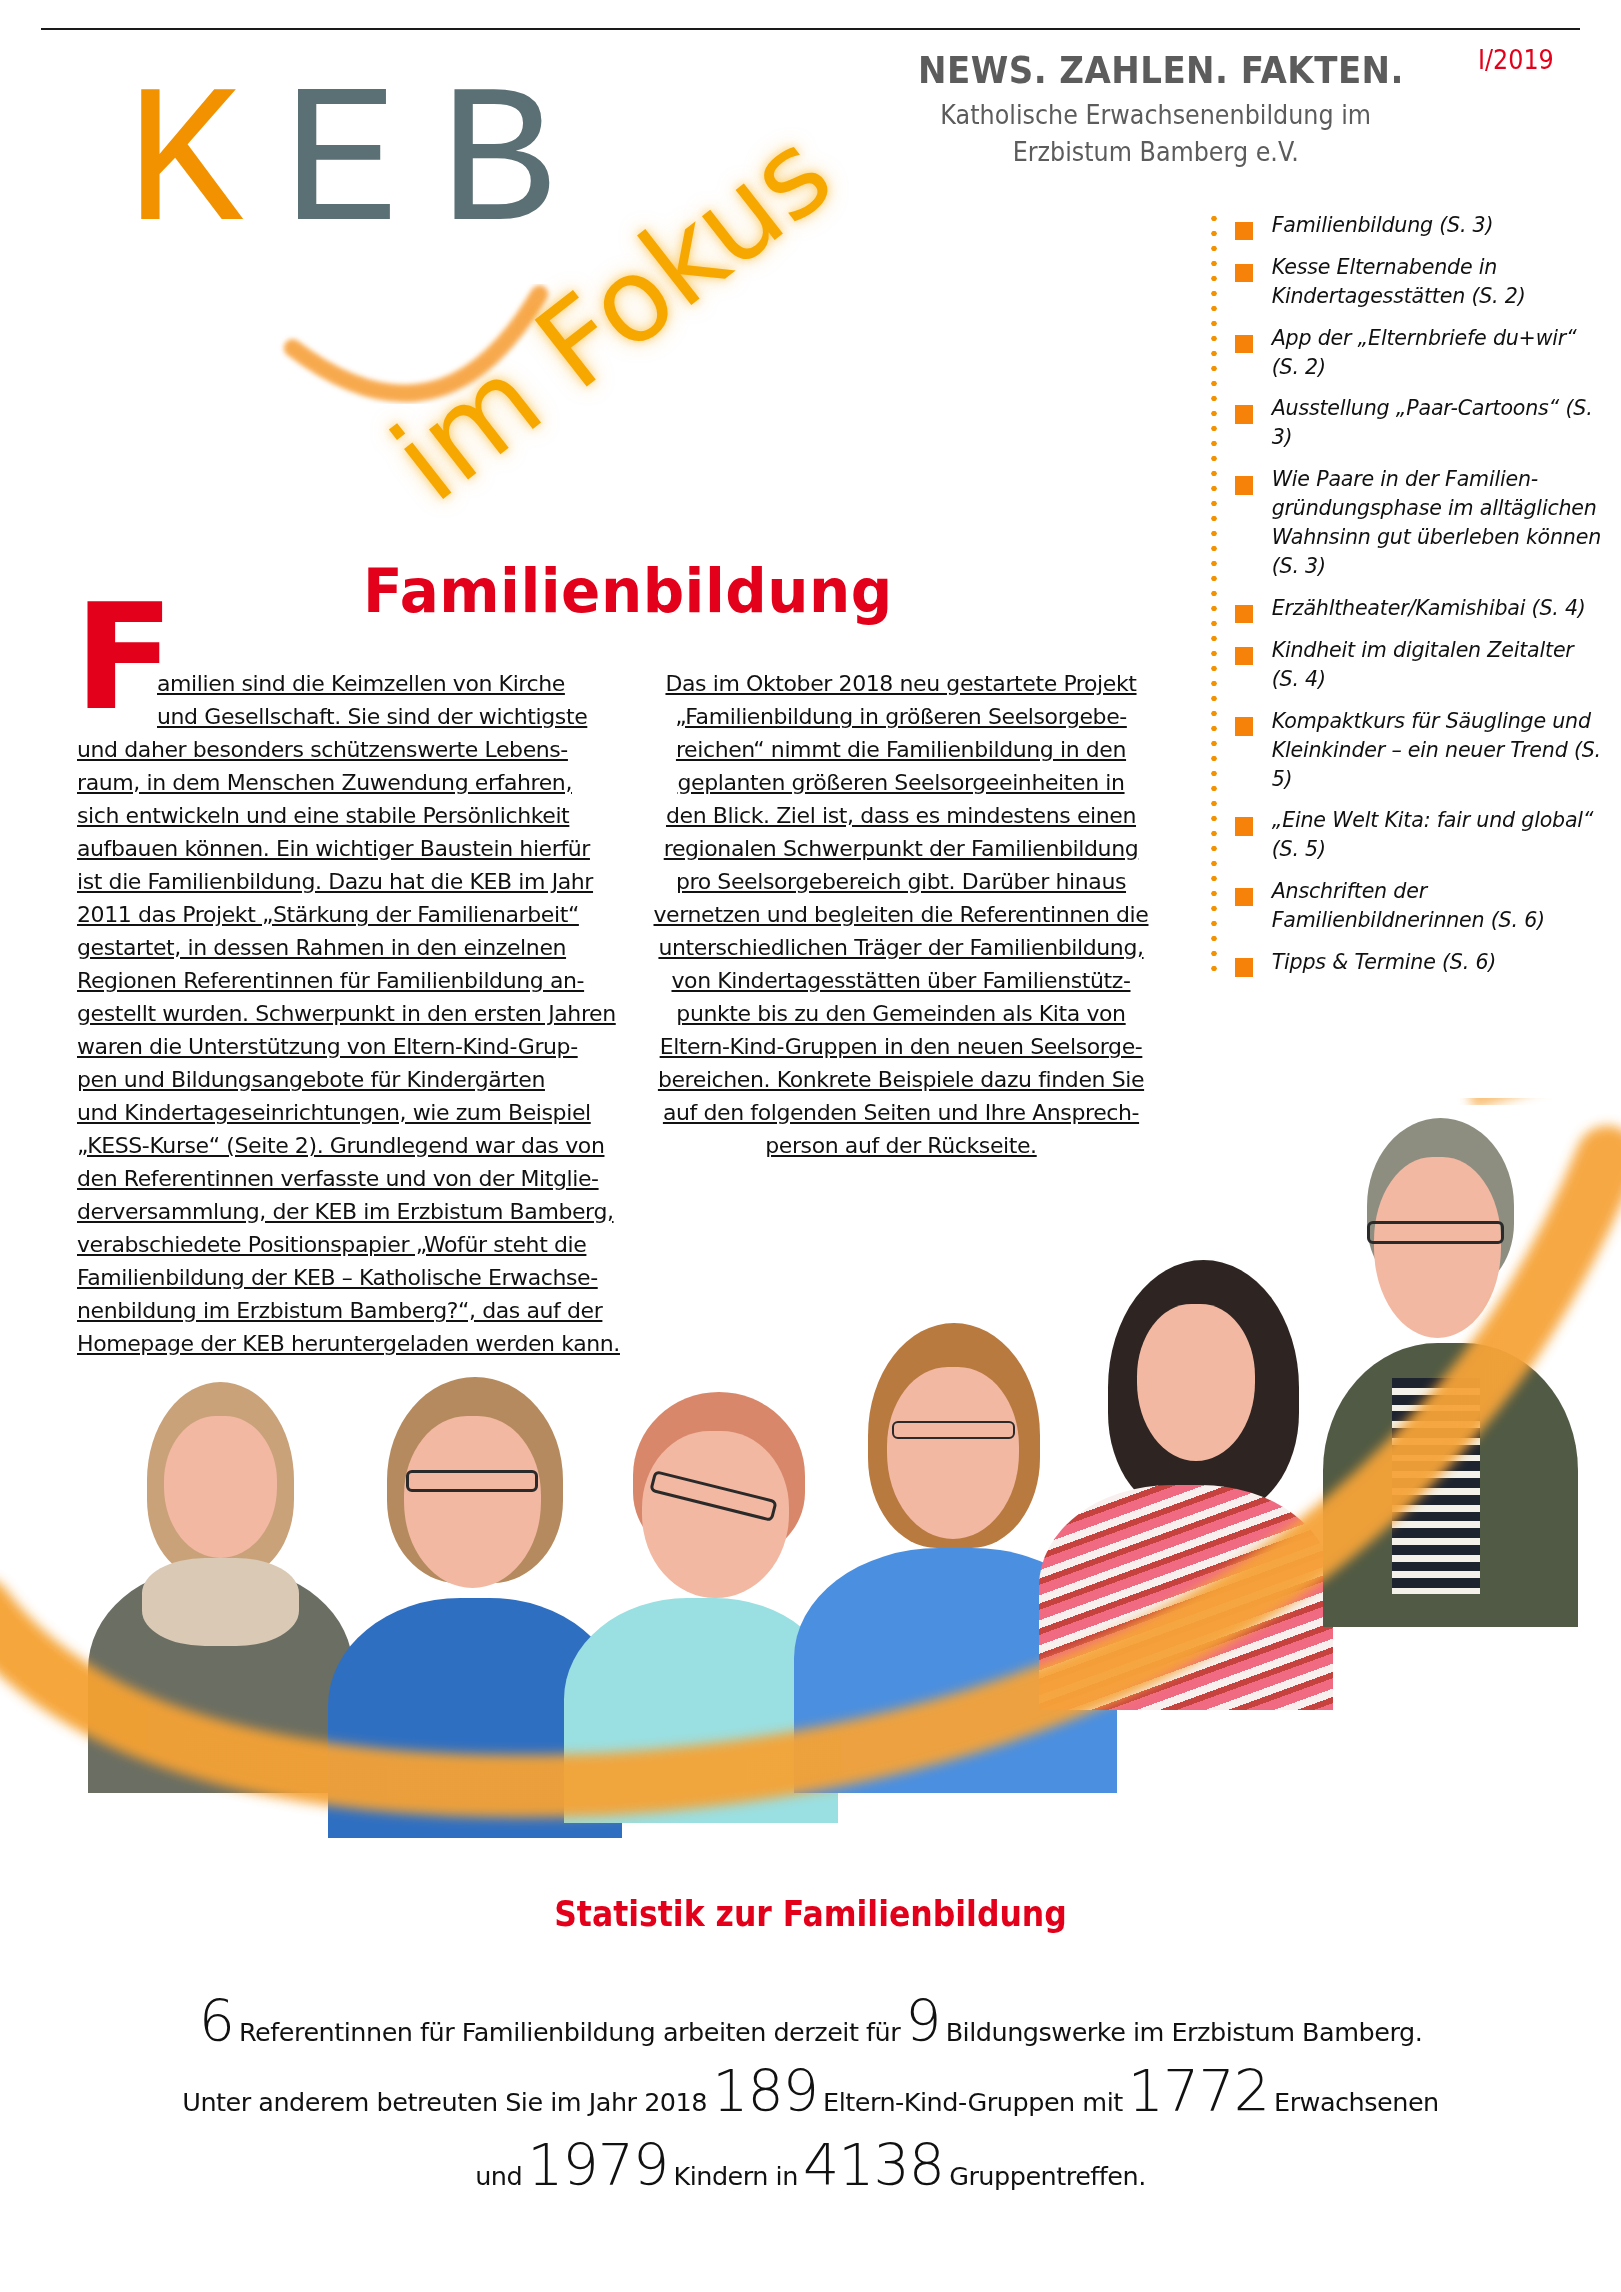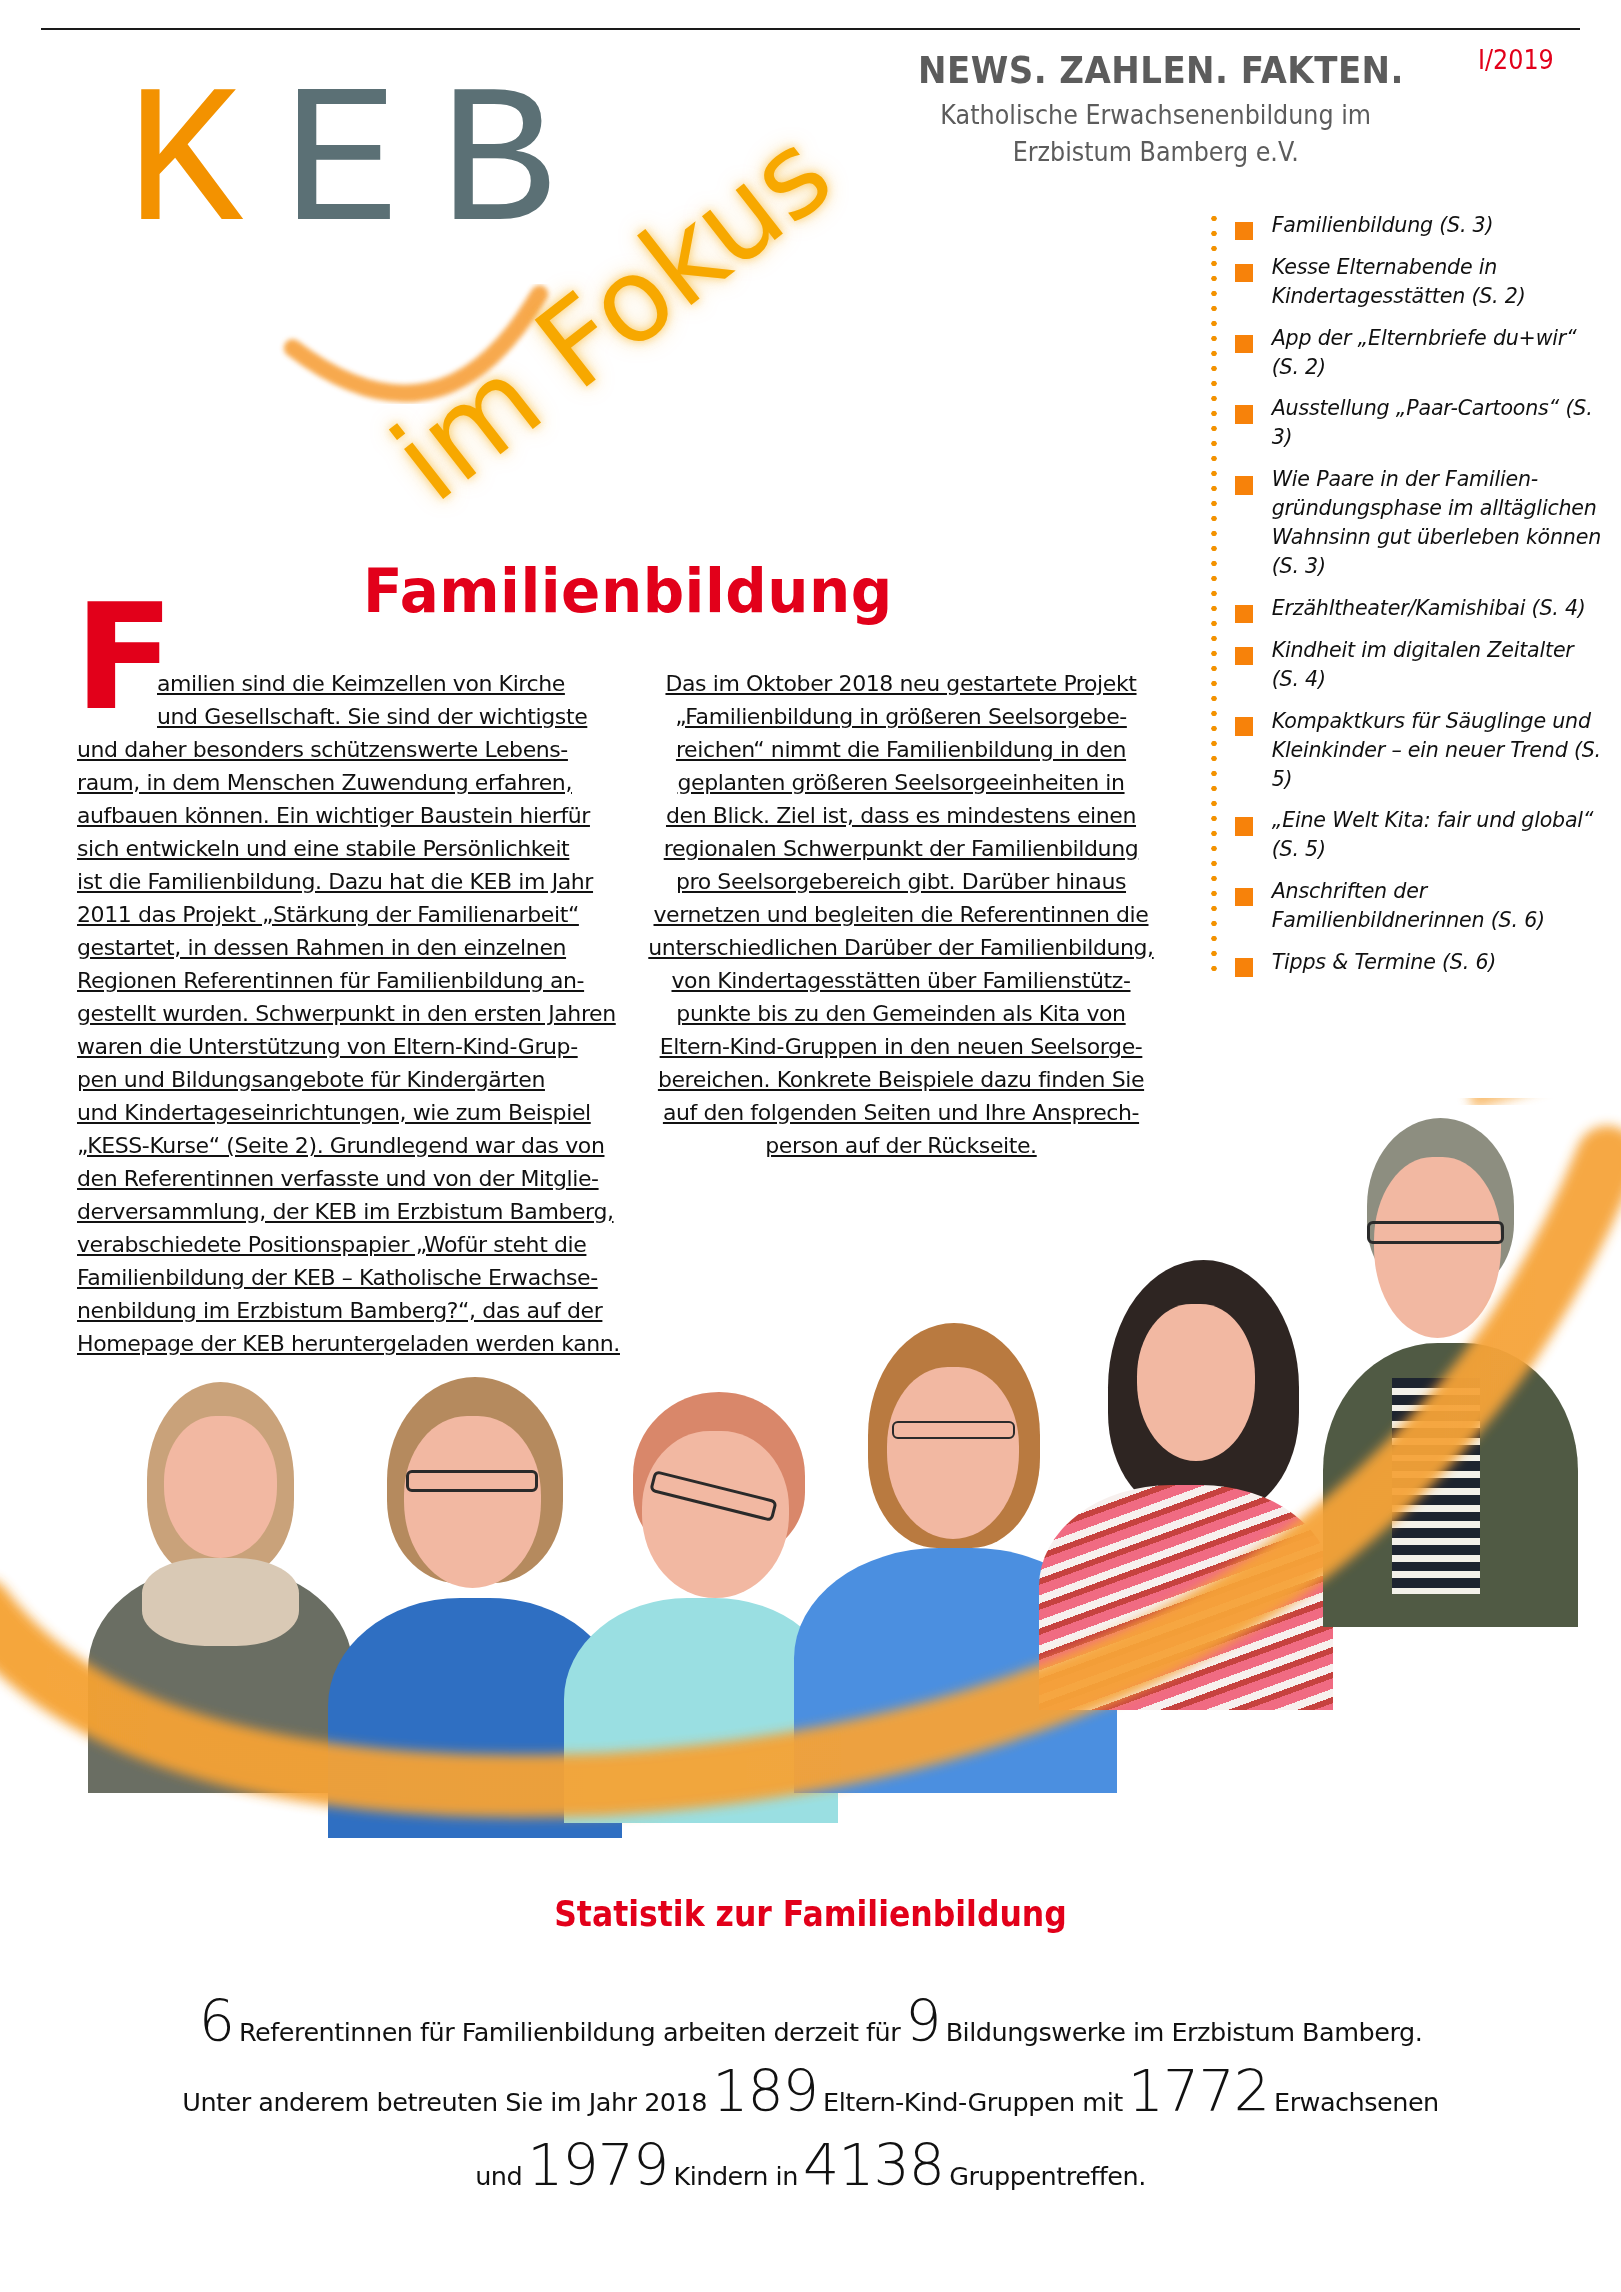--- a/index.html
+++ b/index.html
@@ -137,22 +137,22 @@
 </div>
 
 <h1 class="headline">Familienbildung</h1>
 <div class="dropcap">F</div>
 
 <div class="col col-left">
   <span class="line indent">amilien sind die Keimzellen von Kirche</span>
   <span class="line indent">und Gesellschaft. Sie sind der wichtigste</span>
   <span class="line">und daher besonders schützenswerte Lebens-</span>
   <span class="line">raum, in dem Menschen Zuwendung erfahren,</span>
+  <span class="line">sich entwickeln und eine stabile Persönlichkeit</span>
   <span class="line">aufbauen können. Ein wichtiger Baustein hierfür</span>
-  <span class="line">sich entwickeln und eine stabile Persönlichkeit</span>
   <span class="line">ist die Familienbildung. Dazu hat die KEB im Jahr</span>
   <span class="line">2011 das Projekt „Stärkung der Familienarbeit“</span>
   <span class="line">gestartet, in dessen Rahmen in den einzelnen</span>
   <span class="line">Regionen Referentinnen für Familienbildung an-</span>
   <span class="line">gestellt wurden. Schwerpunkt in den ersten Jahren</span>
   <span class="line">waren die Unterstützung von Eltern-Kind-Grup-</span>
   <span class="line">pen und Bildungsangebote für Kindergärten</span>
   <span class="line">und Kindertageseinrichtungen, wie zum Beispiel</span>
   <span class="line">„KESS-Kurse“ (Seite 2). Grundlegend war das von</span>
   <span class="line">den Referentinnen verfasste und von der Mitglie-</span>
@@ -165,21 +165,21 @@
 
 <div class="col col-right">
   <span class="line">Das im Oktober 2018 neu gestartete Projekt</span>
   <span class="line">„Familienbildung in größeren Seelsorgebe-</span>
   <span class="line">reichen“ nimmt die Familienbildung in den</span>
   <span class="line">geplanten größeren Seelsorgeeinheiten in</span>
   <span class="line">den Blick. Ziel ist, dass es mindestens einen</span>
   <span class="line">regionalen Schwerpunkt der Familienbildung</span>
   <span class="line">pro Seelsorgebereich gibt. Darüber hinaus</span>
   <span class="line">vernetzen und begleiten die Referentinnen die</span>
-  <span class="line">unterschiedlichen Darüber der Familienbildung,</span>
+  <span class="line">unterschiedlichen Träger der Familienbildung,</span>
   <span class="line">von Kindertagesstätten über Familienstütz-</span>
   <span class="line">punkte bis zu den Gemeinden als Kita von</span>
   <span class="line">Eltern-Kind-Gruppen in den neuen Seelsorge-</span>
   <span class="line">bereichen. Konkrete Beispiele dazu finden Sie</span>
   <span class="line">auf den folgenden Seiten und Ihre Ansprech-</span>
   <span class="line">person auf der Rückseite.</span>
 </div>
 
 <div class="photo-area">
 

